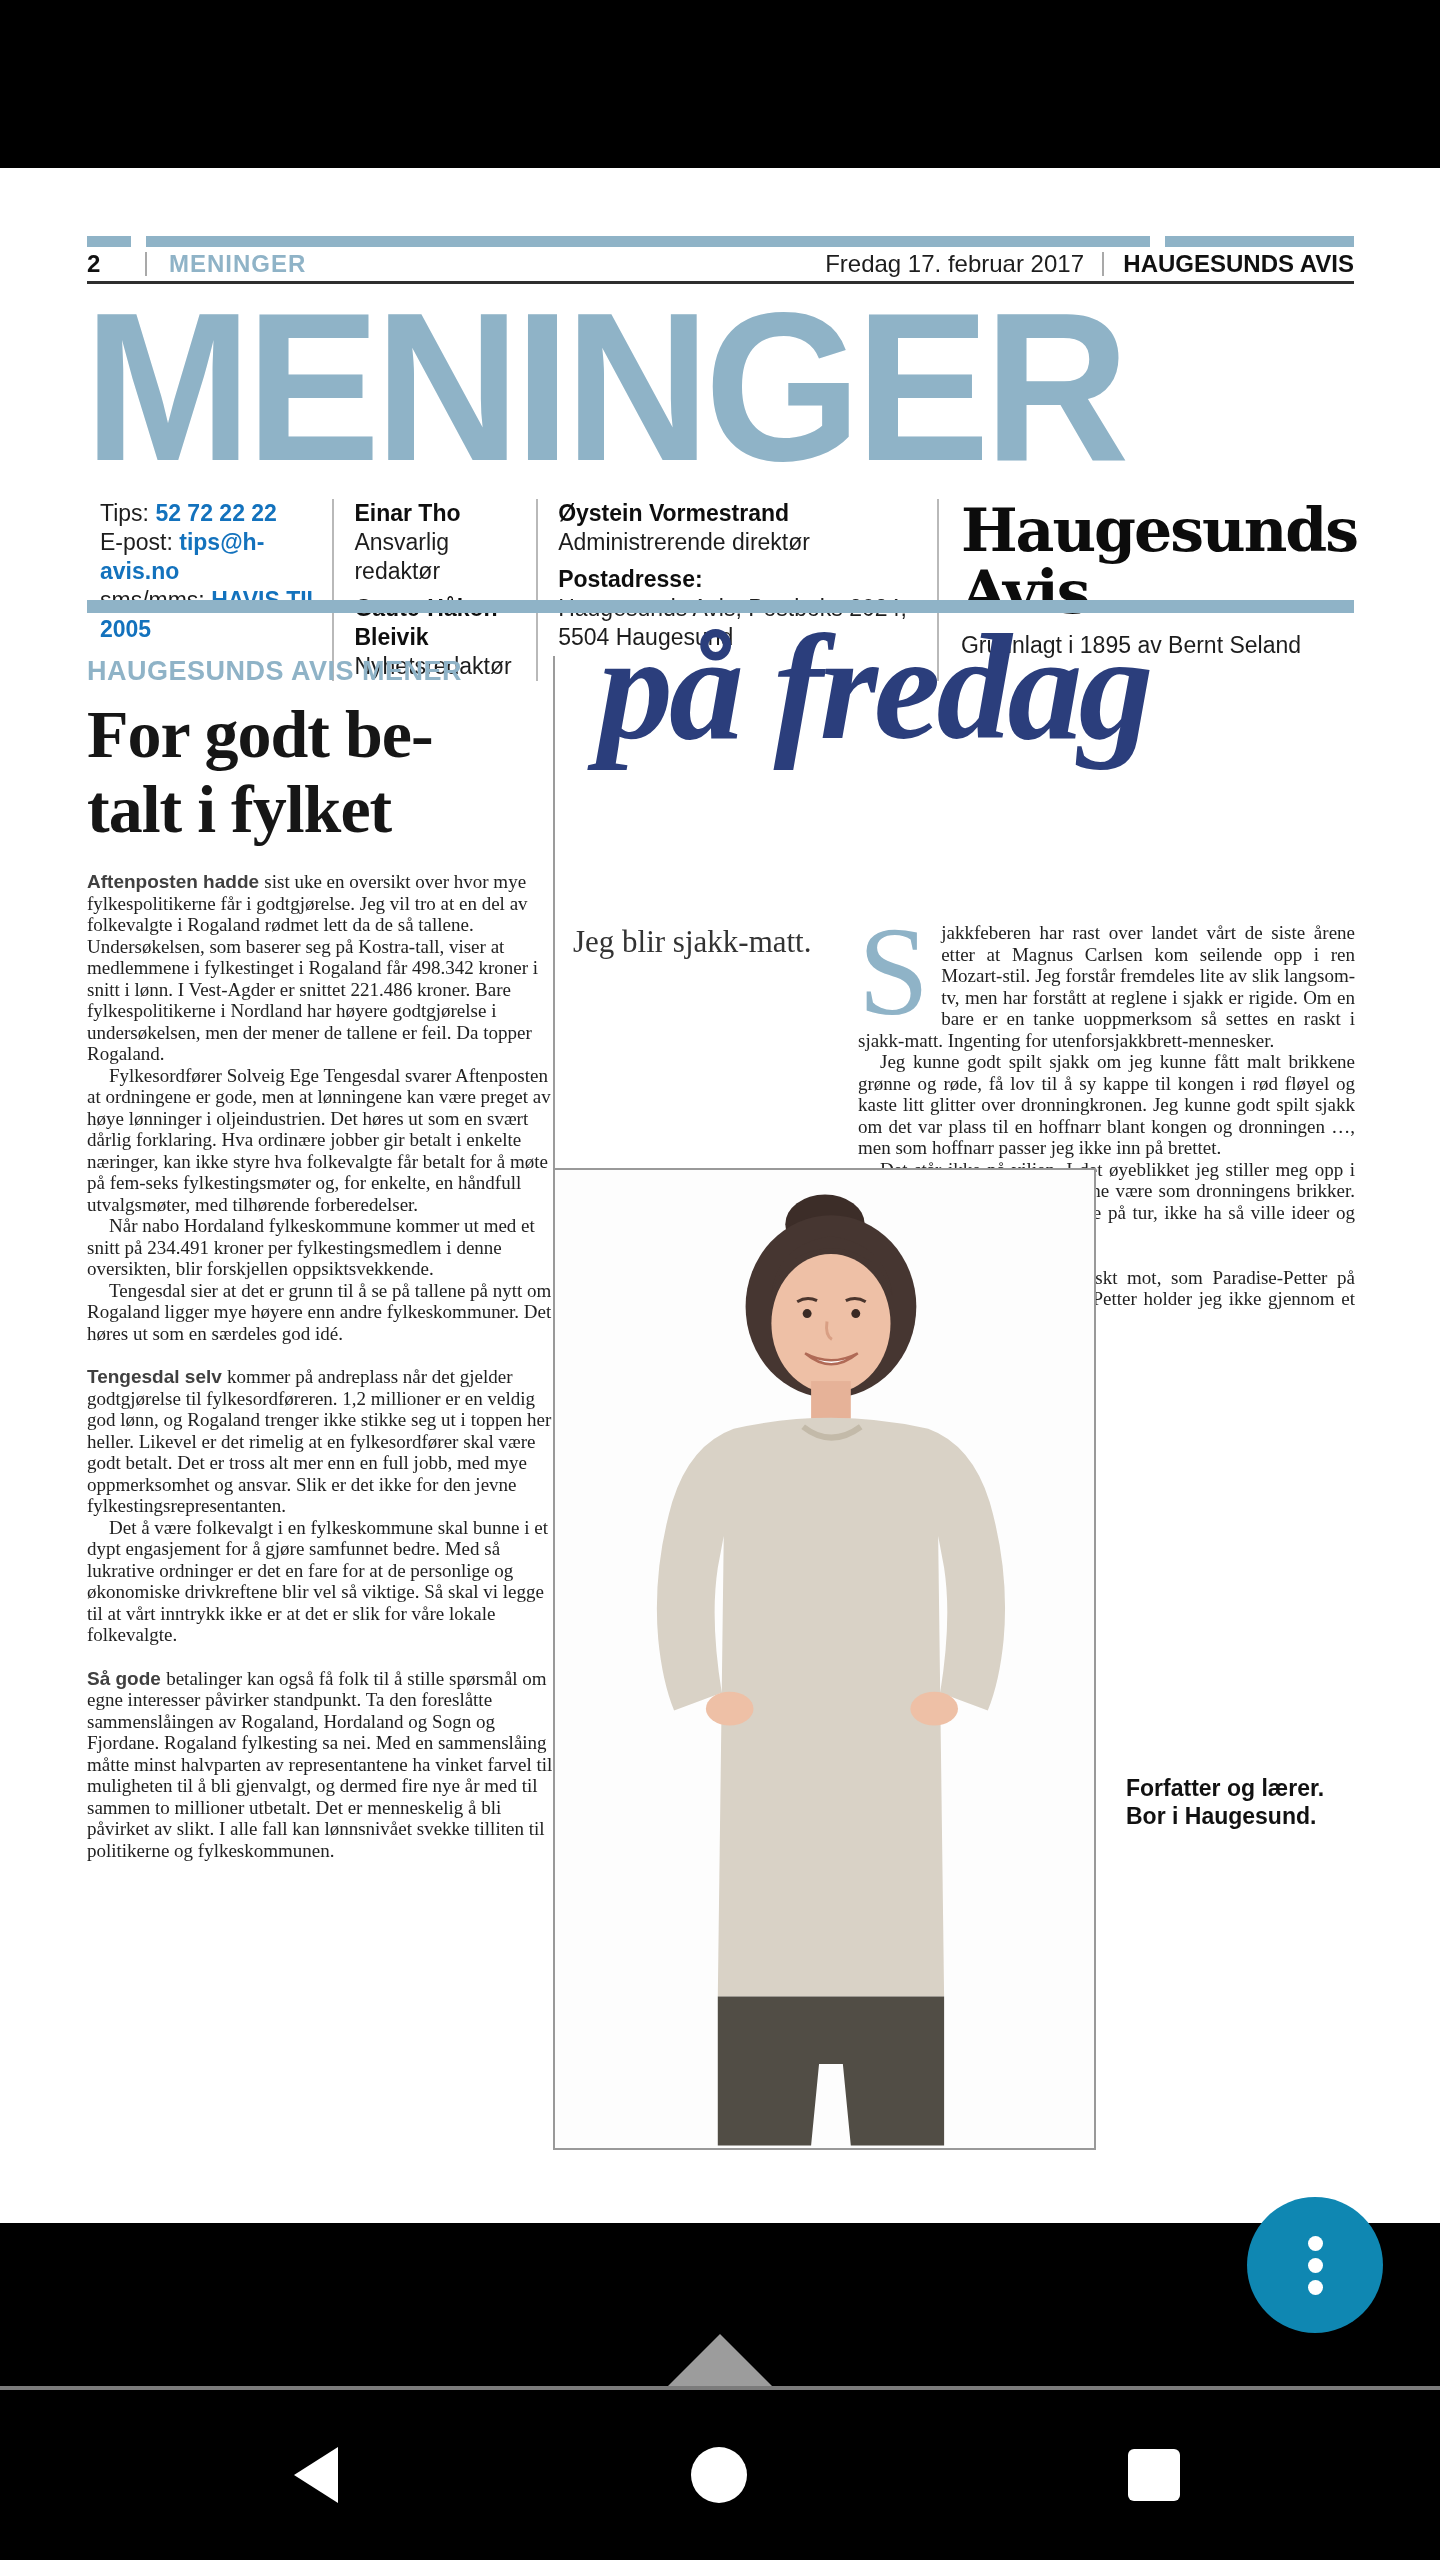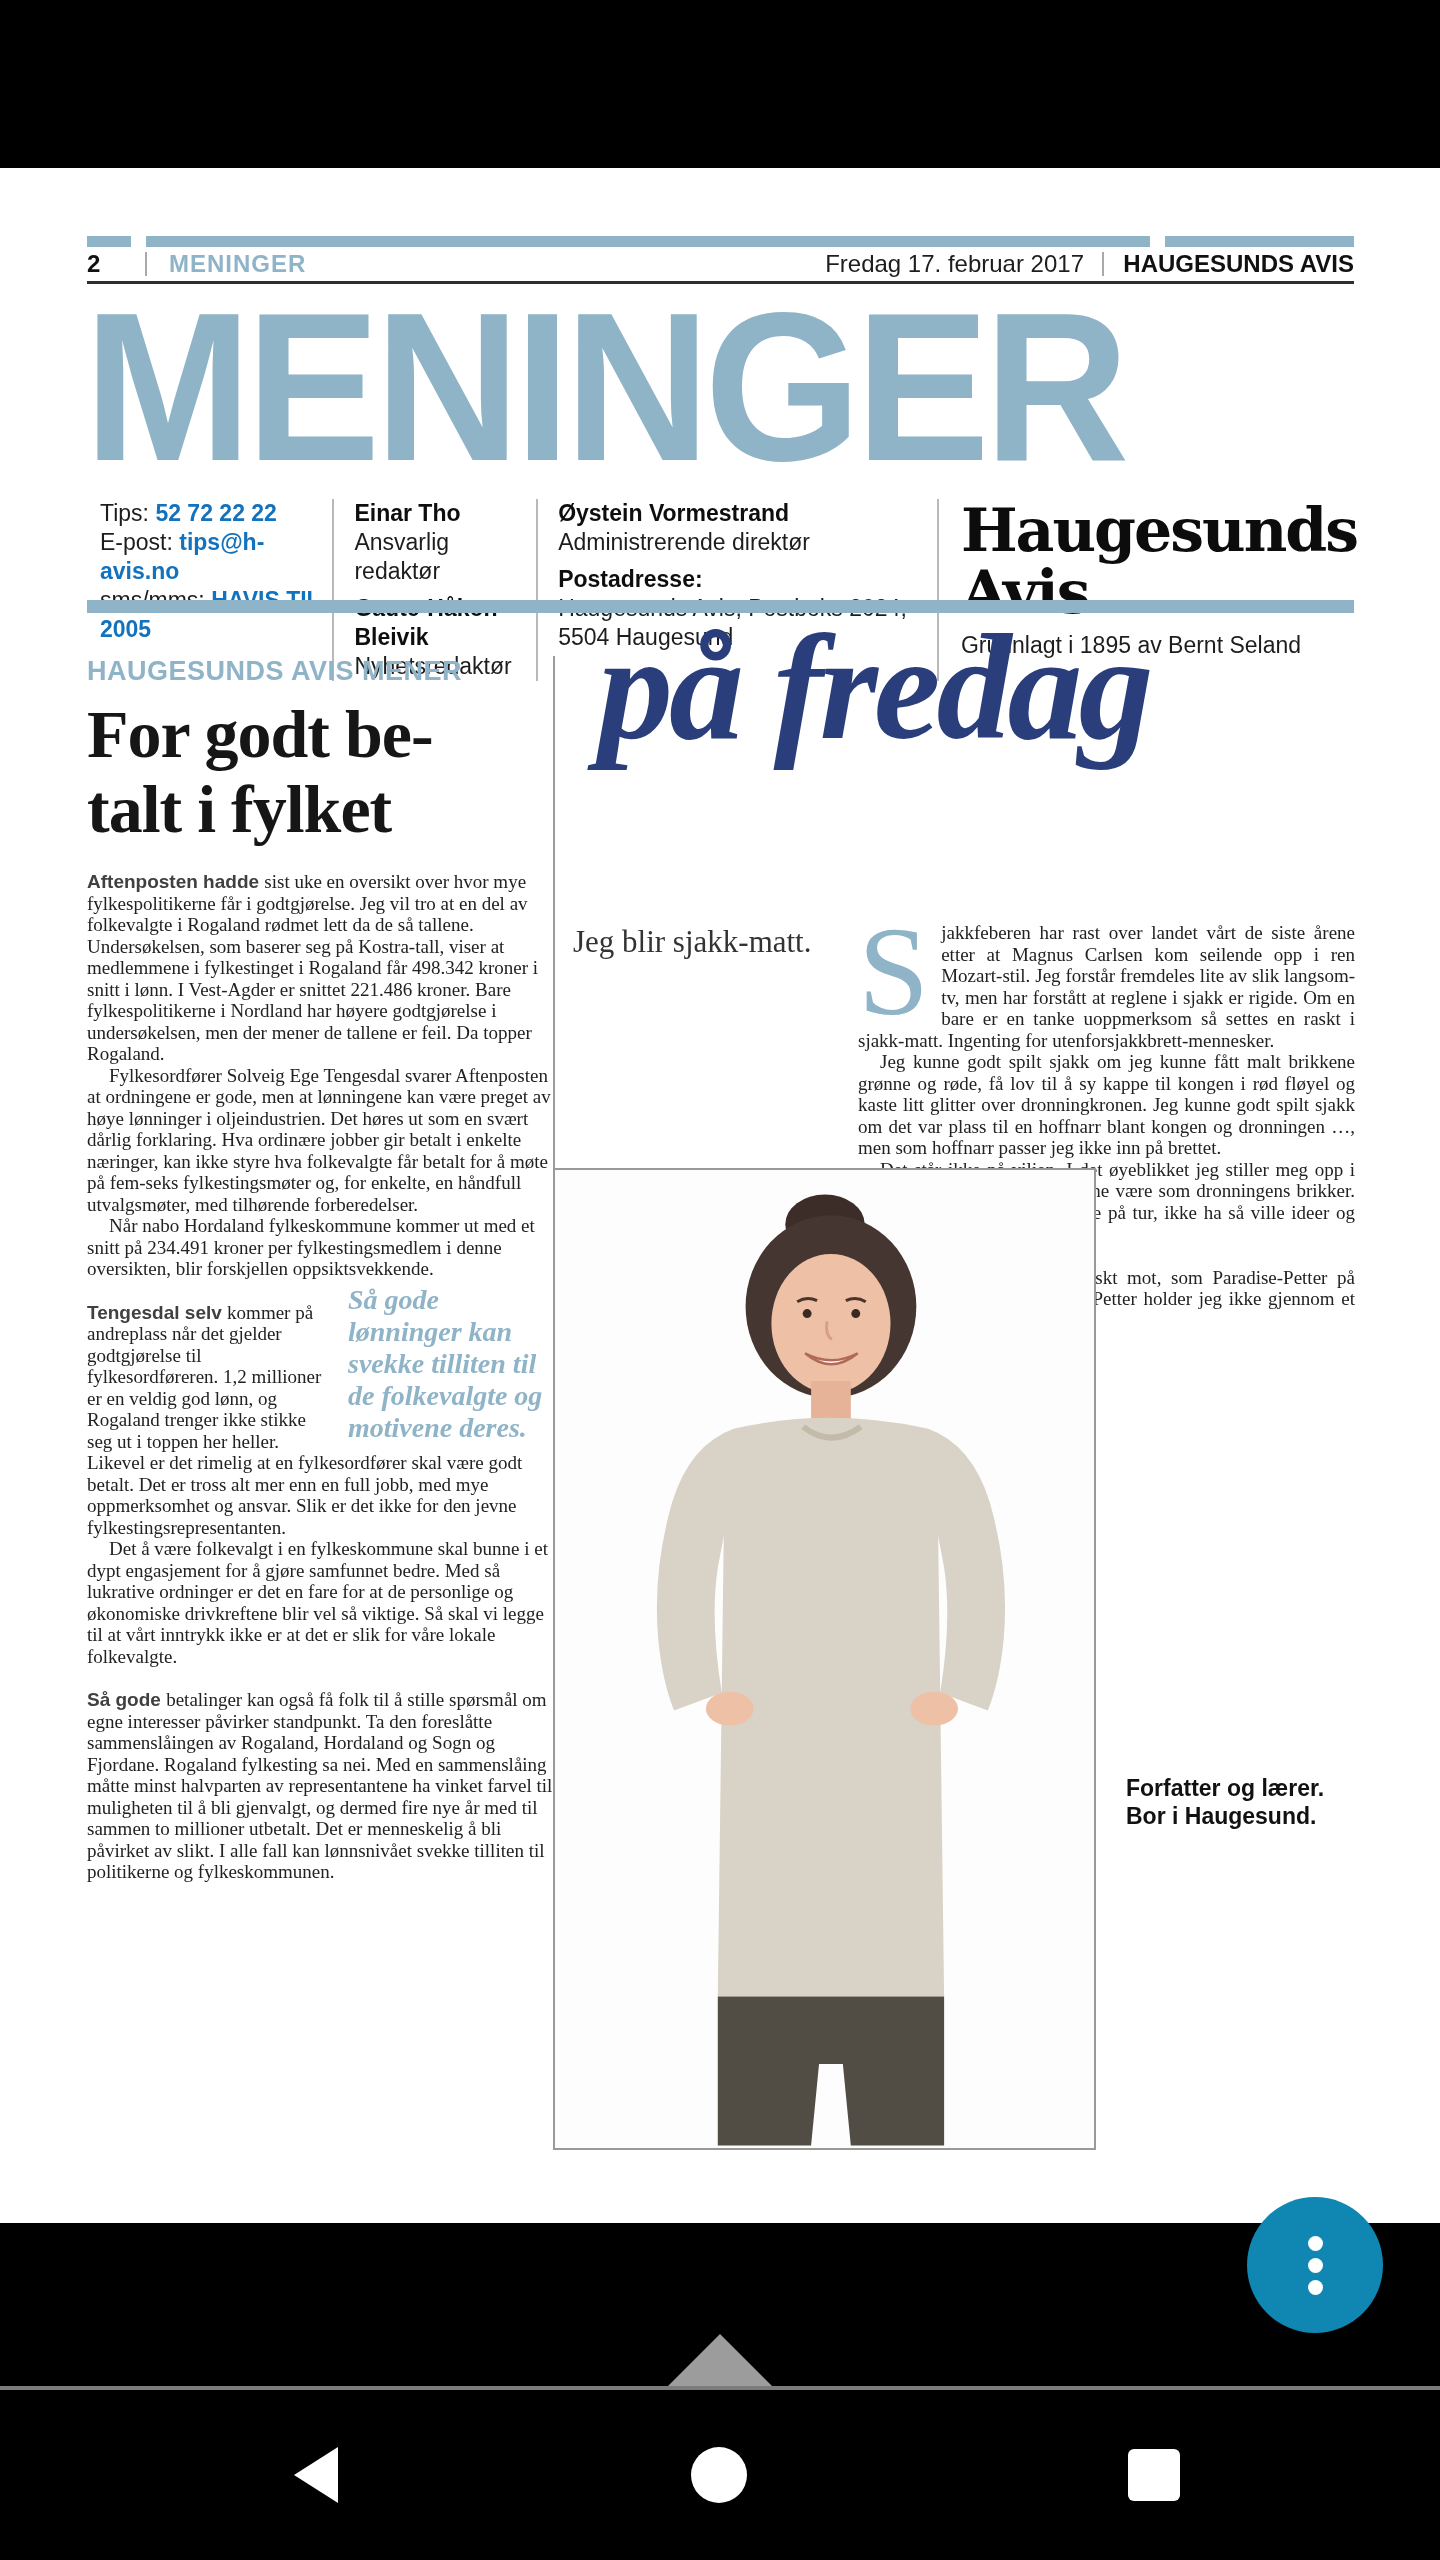--- a/index.html
+++ b/index.html
@@ -145,21 +145,21 @@
 <div class="editorial">
   <div class="ed-kicker">HAUGESUNDS AVIS MENER</div>
   <div class="ed-headline">
     <div>For godt be-</div>
     <div>talt i fylket</div>
   </div>
   <div class="ed-body" id="editorial-body">
       <p class="par "><span class="lead">Aftenposten hadde </span>sist uke en oversikt over hvor mye fylkespolitikerne får i godtgjørelse. Jeg vil tro at en del av folkevalgte i Rogaland rødmet lett da de så tallene. Undersøkelsen, som baserer seg på Kostra-tall, viser at medlemmene i fylkestinget i Rogaland får 498.342 kroner i snitt i lønn. I Vest-Agder er snittet 221.486 kroner. Bare fylkespolitikerne i Nordland har høyere godtgjørelse i undersøkelsen, men der mener de tallene er feil. Da topper Rogaland.</p>
       <p class="par indent">Fylkesordfører Solveig Ege Tengesdal svarer Aftenposten at ordningene er gode, men at lønningene kan være preget av høye lønninger i oljeindustrien. Det høres ut som en svært dårlig forklaring. Hva ordinære jobber gir betalt i enkelte næringer, kan ikke styre hva folkevalgte får betalt for å møte på fem-seks fylkestingsmøter og, for enkelte, en håndfull utvalgsmøter, med tilhørende forberedelser.</p>
       <p class="par indent">Når nabo Hordaland fylkeskommune kommer ut med et snitt på 234.491 kroner per fylkestingsmedlem i denne oversikten, blir forskjellen oppsiktsvekkende.</p>
-      <div class="pullquote">Så gode lønninger kan svekke tilliten til de folkevalgte og motivene deres.</div>
+      <p class="par indent">Tengesdal sier at det er grunn til å se på tallene på nytt om Rogaland ligger mye høyere enn andre fylkeskommuner. Det høres ut som en særdeles god idé.</p>
       <p class="par spaced"><span class="lead">Tengesdal selv </span>kommer på andreplass når det gjelder godtgjørelse til fylkesordføreren. 1,2 millioner er en veldig god lønn, og Rogaland trenger ikke stikke seg ut i toppen her heller. Likevel er det rimelig at en fylkesordfører skal være godt betalt. Det er tross alt mer enn en full jobb, med mye oppmerksomhet og ansvar. Slik er det ikke for den jevne fylkestingsrepresentanten.</p>
       <p class="par indent">Det å være folkevalgt i en fylkeskommune skal bunne i et dypt engasjement for å gjøre samfunnet bedre. Med så lukrative ordninger er det en fare for at de personlige og økonomiske drivkreftene blir vel så viktige. Så skal vi legge til at vårt inntrykk ikke er at det er slik for våre lokale folkevalgte.</p>
       <p class="par spaced"><span class="lead">Så gode </span>betalinger kan også få folk til å stille spørsmål om egne interesser påvirker standpunkt. Ta den foreslåtte sammenslåingen av Rogaland, Hordaland og Sogn og Fjordane. Rogaland fylkesting sa nei. Med en sammenslåing måtte minst halvparten av representantene ha vinket farvel til muligheten til å bli gjenvalgt, og dermed fire nye år med til sammen to millioner utbetalt. Det er menneskelig å bli påvirket av slikt. I alle fall kan lønnsnivået svekke tilliten til politikerne og fylkeskommunen.</p>
     </div>
 </div>
 
 <div class="pf-title">på fredag</div>
 <div class="col-kicker">Jeg blir sjakk-matt.</div>
 <div class="column-body" id="column-body">
     <p class="par "><span class="dropcap">S</span>jakkfeberen har rast over landet vårt de siste årene etter at Magnus Carlsen kom seilende opp i ren Mozart-stil. Jeg forstår fremdeles lite av slik langsom-tv, men har forstått at reglene i sjakk er rigide. Om en bare er en tanke uoppmerksom så settes en raskt i sjakk-matt. Ingenting for utenforsjakkbrett-mennesker.</p>

